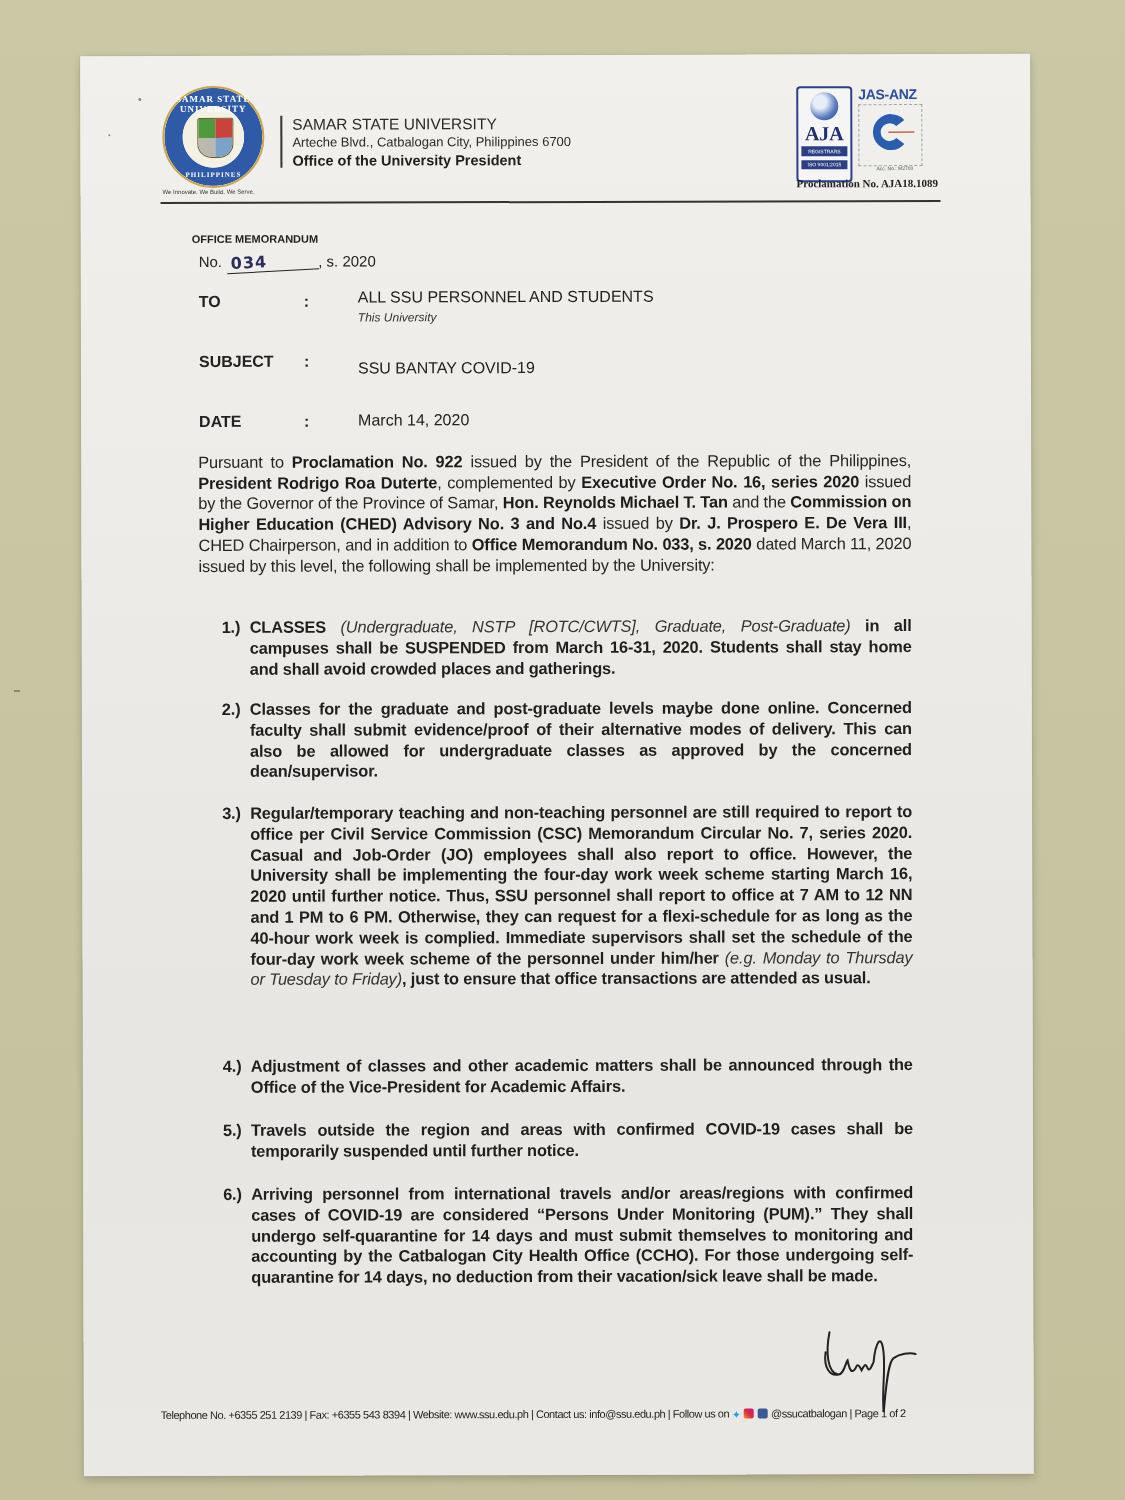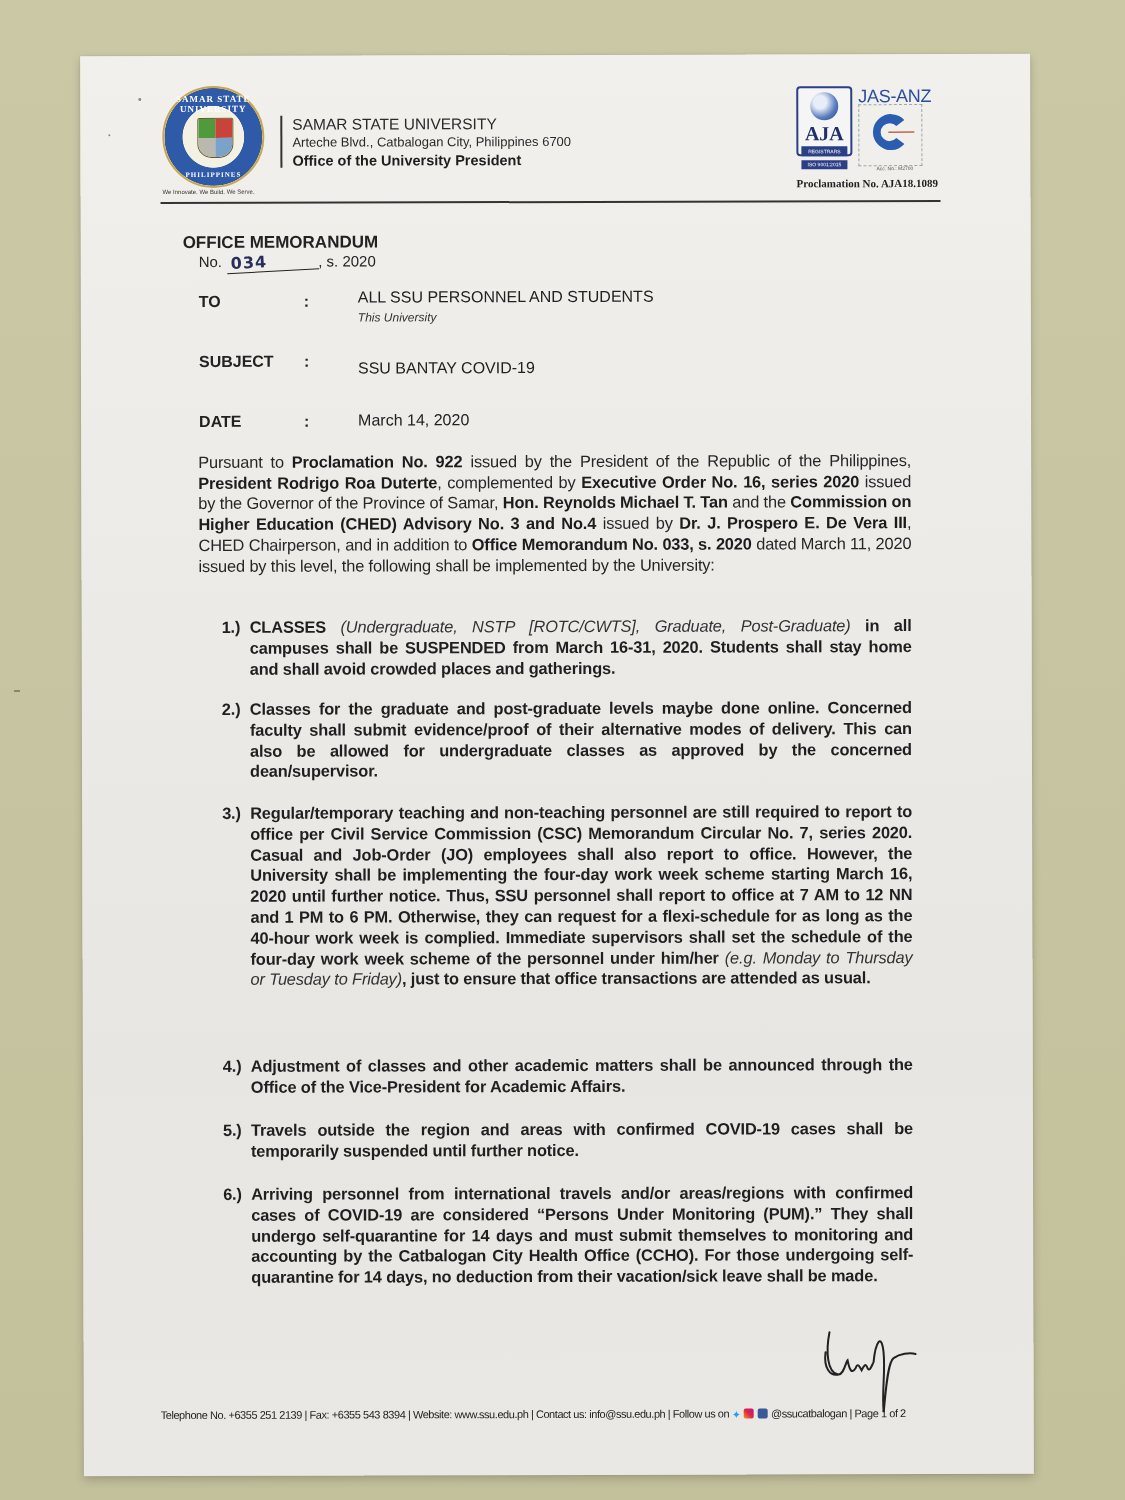--- a/index.html
+++ b/index.html
@@ -40,34 +40,34 @@
       position: absolute; left: 0; right: 0; bottom: 7px; text-align: center;
       font-family: Liberation Serif, serif; font-size: 7px; font-weight: bold; color: #fff; letter-spacing: 1px;
     }
     .tagline { left: 82px; top: 133px; font-size: 6px; color: #333; }
     .vbar { left: 200px; top: 60px; width: 2px; height: 52px; background: #333; }
     .univ-name { left: 212px; top: 60px; font-size: 15.5px; color: #2a2a2a; }
     .univ-addr { left: 212px; top: 79px; font-size: 13px; color: #2a2a2a; }
     .univ-office { left: 212px; top: 97px; font-size: 14.5px; font-weight: bold; color: #1e1e1e; }
     .hrule { left: 80px; top: 146px; width: 780px; height: 2px; background: #333; }
 
-    .cert-box { left: 716px; top: 32px; width: 56px; height: 70px; border: 2px solid #2b3f86; border-radius: 4px; background: #f5f5f5; box-sizing: border-box; }
+    .cert-box { left: 716px; top: 32px; width: 56px; height: 96px; border: 2px solid #2b3f86; border-radius: 4px; background: #f5f5f5; box-sizing: border-box; }
     .cert-globe { position: absolute; left: 12px; top: 4px; width: 28px; height: 28px; border-radius: 50%;
       background: radial-gradient(circle at 35% 35%, #e8eef8 0 25%, #5d7fc0 60%, #1f3b85 100%); }
     .cert-aja { position: absolute; left: 0; right: 0; top: 34px; text-align: center; font-family: "Liberation Serif", serif; font-size: 20px; color: #1f2f6e; font-weight: bold; }
     .cert-reg { position: absolute; left: 3px; right: 3px; top: 58px; height: 10px; background: #2b3f86; color: #fff; font-size: 5px; text-align: center; line-height: 10px; }
     .cert-iso { position: absolute; left: 3px; right: 3px; top: 72px; height: 9px; background: #2b3f86; color: #fff; font-size: 5px; text-align: center; line-height: 9px; }
-    .jas-title { left: 778px; top: 32px; font-size: 18px; font-weight: normal; color: #2b4ea0; letter-spacing: -0.3px; }
+    .jas-title { left: 778px; top: 32px; font-size: 14px; font-weight: bold; color: #2b4ea0; letter-spacing: -0.3px; }
     .jas-frame { left: 778px; top: 50px; width: 64px; height: 62px; border: 1px dashed #9aa; box-sizing: border-box; }
     .jas-c { left: 784px; top: 52px; width: 50px; height: 52px; }
     .jas-acc { left: 796px; top: 111px; font-size: 5px; color: #555; }
     .cert-no { left: 716px; top: 123px; font-family: "Liberation Serif", serif; font-size: 11px; font-weight: bold; color: #222; }
 
     
-    .memo-title { left: 102px; top: 177px; font-size: 17px; font-weight: bold; color: #222; }
+    .memo-title { left: 111px; top: 177px; font-size: 11px; font-weight: bold; color: #222; }
     .memo-no { left: 118px; top: 196px; font-size: 15px; color: #222; }
     .memo-no .num { display: inline-block; width: 88px; border-bottom: 1.5px solid #222; text-align: left; padding-left: 4px;
       font-family: "DejaVu Sans", sans-serif; font-weight: bold; font-size: 16px; color: #2a2d5a; letter-spacing: 1px; transform: rotate(-3deg); }
     .meta-label { font-size: 16px; font-weight: bold; color: #222; }
     .meta-colon { font-size: 16px; font-weight: bold; color: #222; }
     .meta-value { font-size: 16px; font-weight: normal; color: #222; }
     .meta-sub { font-size: 12px; font-style: italic; color: #333; }
 
     
     .intro {

